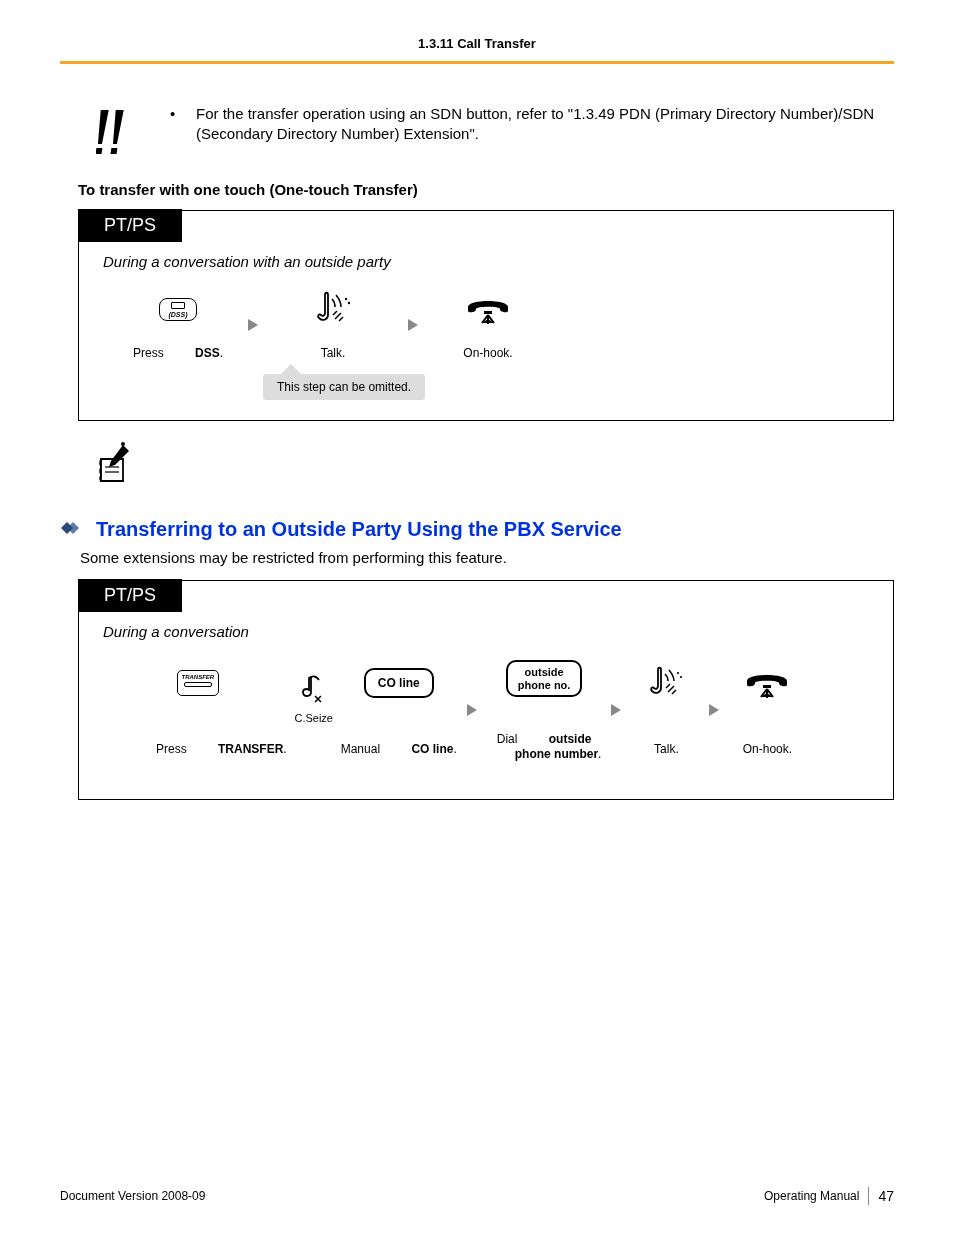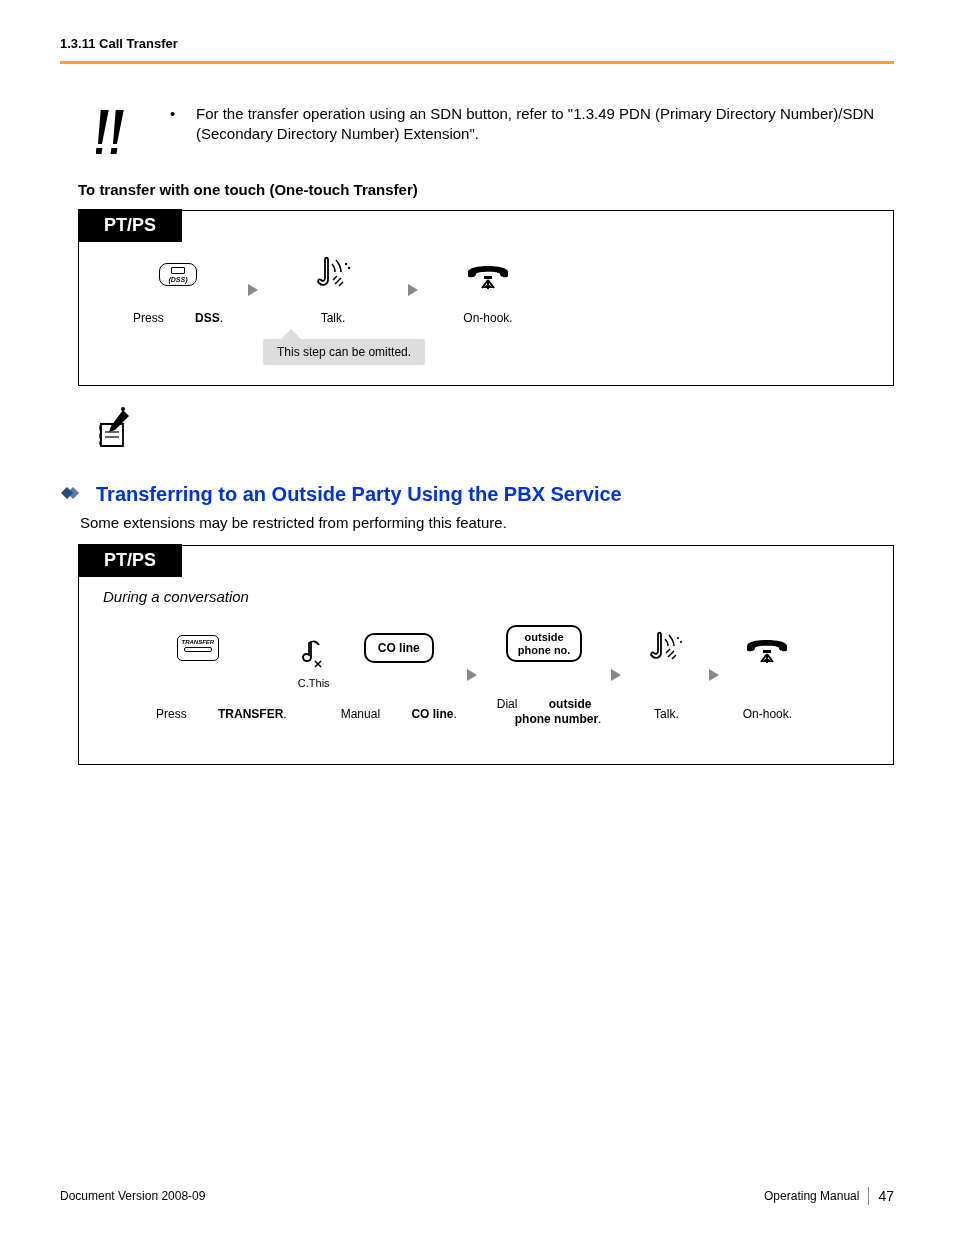--- a/index.html
+++ b/index.html
@@ -11,21 +11,21 @@
     width: 954px;
     margin: 0 auto;
     padding: 0;
   }
   .page {
     padding: 36px 60px 30px 60px;
     position: relative;
     min-height: 1235px;
   }
   .header-section {
-    text-align: left;
+    text-align: center;
     font-weight: bold;
     font-size: 13px;
     padding-bottom: 10px;
   }
   .orange-rule {
     height: 3px;
     background: #f5a623;
     margin-bottom: 40px;
   }
   .note-row {
@@ -70,21 +70,21 @@
   }
   .proc-box {
     border: 1px solid #000;
     margin: 0 0 14px 18px;
     position: relative;
   }
   .proc-tab {
     background: #000;
     color: #fff;
     font-size: 18px;
-    font-weight: bold;
+    font-weight: normal;
     display: inline-block;
     padding: 6px 26px 6px 26px;
     position: absolute;
     top: -2px;
     left: -1px;
   }
   .proc-body {
     padding: 42px 24px 12px 24px;
   }
   .proc-context {
@@ -257,20 +257,21 @@
           <li><span>For the transfer operation using an SDN button, refer to "1.3.49  PDN (Primary Directory Number)/SDN (Secondary Directory Number) Extension".</span></li>
         </ul>
     </div>
   </div>
 
   <div class="sub-heading">To transfer with one touch (One-touch Transfer)</div>
 
   <div class="proc-box">
     <div class="proc-tab">PT/PS</div>
     <div class="proc-body">
+      <div class="proc-context">During a conversation with an outside party</div>
 
       <div class="step-row">
 
         <div class="step-cell" style="min-width:110px;">
           <div class="step-icon">
             <div class="key-btn"><span>(DSS)</span></div>
           </div>
           <div class="step-label">
             <span>Press </span><span class="bold">DSS</span><span>.</span>
           </div>
@@ -362,21 +363,21 @@
           </div>
         </div>
 
         <div class="step-cell" style="min-width:54px;">
           <div class="step-icon">
             <svg width="26" height="32" viewBox="0 0 26 32">
               <path d="M10 4 L10 20 Q10 24 6 24 Q2 24 2 20 Q2 17 6 17 L8 18 L8 6 Q14 2 18 8" fill="none" stroke="#000" stroke-width="1.8"></path>
               <path d="M14 24 L20 30 M20 24 L14 30" stroke="#000" stroke-width="1.5"></path>
             </svg>
           </div>
-          <div class="step-label" style="margin-top:2px; font-size:11px;">C.This</div>
+          <div class="step-label" style="margin-top:2px; font-size:11px;">C.Seize</div>
           <div style="height:28px;"></div>
         </div>
 
         <div class="step-cell" style="min-width:90px;">
           <div class="step-icon">
             <div class="co-btn">CO line</div>
           </div>
           <div class="step-label" style="margin-top:38px;">
             <span>Manual </span><span class="bold">CO line</span><span>.</span>
           </div>

